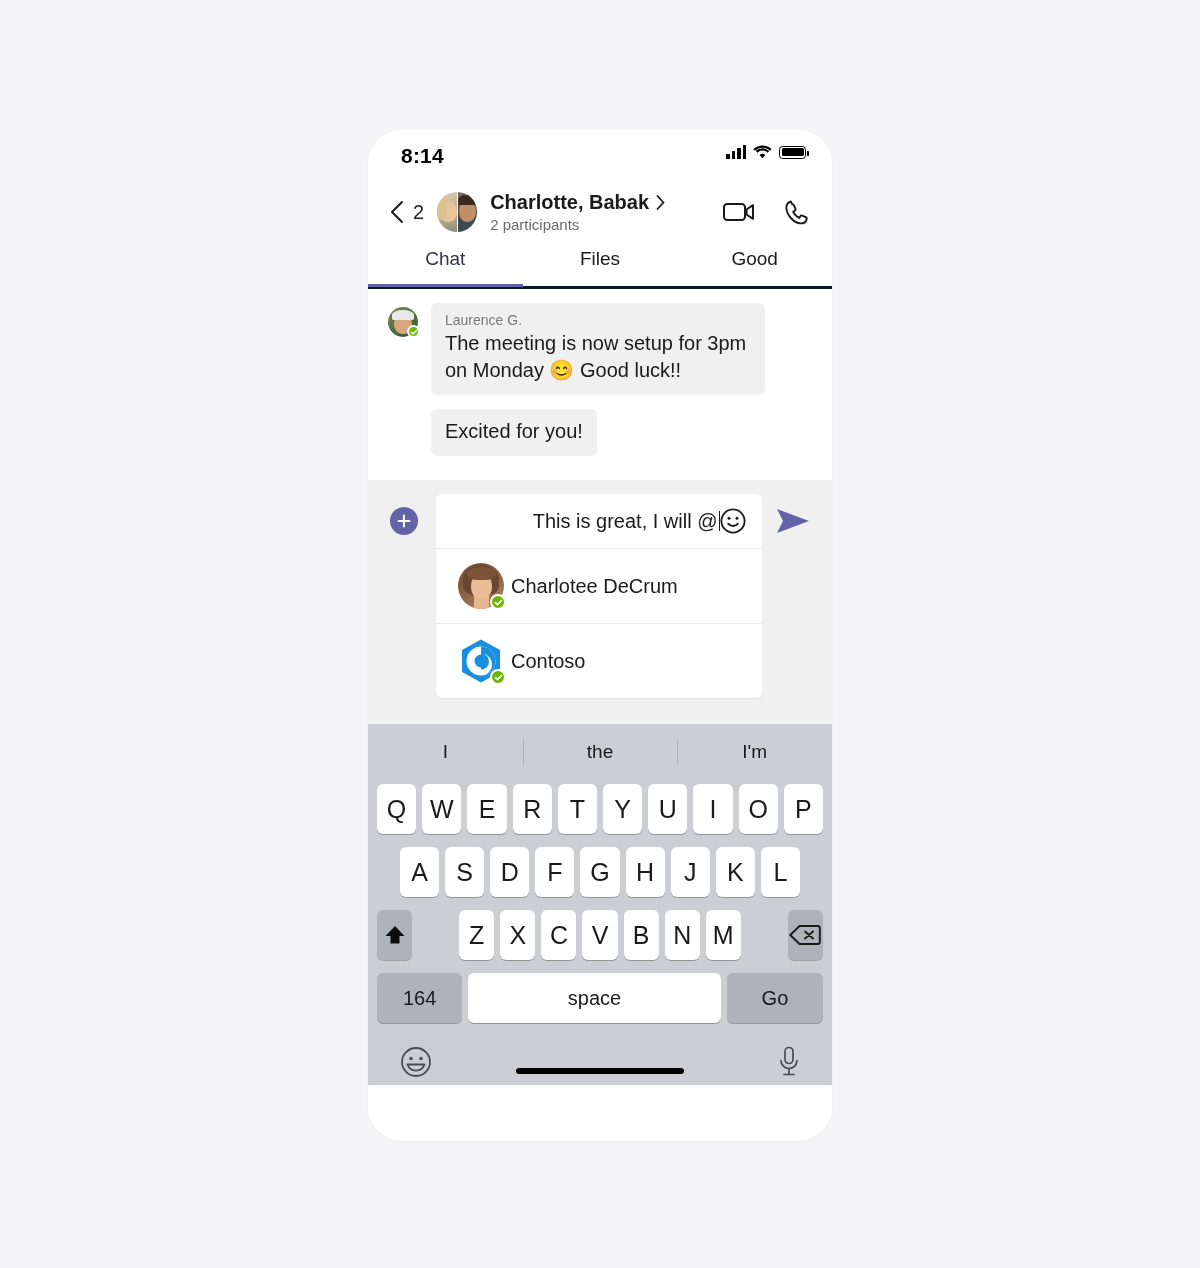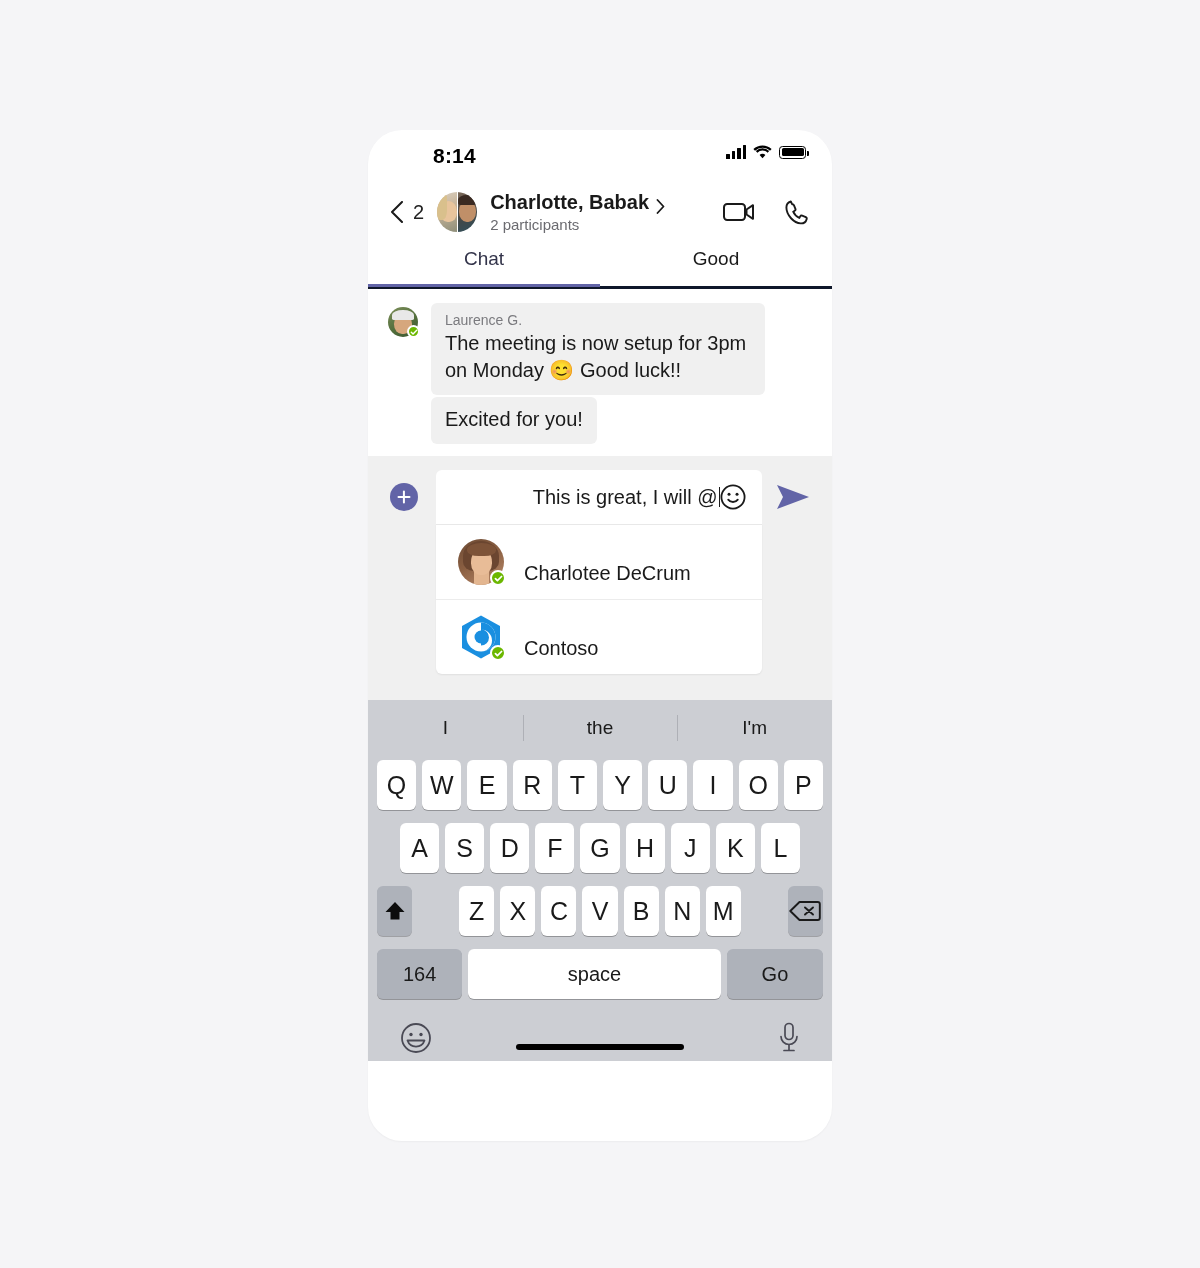--- a/index.html
+++ b/index.html
@@ -24,21 +24,20 @@
 
   
   .statusbar {
     height: 50px; position: relative;
     display: flex; align-items: center;
   }
   .status-time {
     position: absolute; left: 33px; top: 14px;
     font-size: 21px; font-weight: bold; color: #000;
     letter-spacing: .2px;
-    margin-left: 32px;
   }
   .status-icons {
     position: absolute; right: 26px; top: 15px;
     display: flex; align-items: center; gap: 7px;
   }
   .bars { display: flex; align-items: flex-end; gap: 2px; height: 14px; }
   .bars i { display:block; width: 3.5px; background: #000; border-radius: .5px; }
   .bars i:nth-child(1){height:5px}.bars i:nth-child(2){height:8px}
   .bars i:nth-child(3){height:11px}.bars i:nth-child(4){height:14px}
   .batt {
@@ -67,21 +66,21 @@
   .ga-right { background: linear-gradient(160deg,#7c6a5a 0%,#4a4540 45%,#2f4f5c 100%); border-left:1.5px solid #fff;}
   .ga-left::before{content:"";position:absolute;left:3px;top:9px;width:17px;height:21px;
     border-radius:50% 50% 45% 45%;background:#e8c49c;}
   .ga-left::after{content:"";position:absolute;left:-3px;top:2px;width:13px;height:26px;
     border-radius:60% 20% 40% 50%;background:#d9c08c;}
   .ga-right::before{content:"";position:absolute;left:1px;top:8px;width:17px;height:22px;
     border-radius:50% 50% 45% 45%;background:#c08f68;}
   .ga-right::after{content:"";position:absolute;left:0px;top:3px;width:18px;height:10px;
     border-radius:50% 50% 20% 20%;background:#3a2a22;}
   .title-block { margin-left: 13px; flex: 1 1 auto; min-width:0; }
-  .title-row { display: flex; align-items: flex-end; gap: 7px; }
+  .title-row { display: flex; align-items: center; gap: 7px; }
   .chat-title { font-size: 20px; font-weight: bold; color: #1a1a1a; white-space: nowrap; }
   .chev-right { width: 9px; height: 15px; }
   .chat-sub { font-size: 15px; color: #6b6b70; margin-top: 2px; }
   .header-actions { display: flex; align-items: center; gap: 30px; flex: 0 0 auto; }
 
   
   .tabs { display: flex; border-bottom: 3px solid #0f172a; }
   .tab {
     flex: 1 1 0; text-align: center; padding: 8px 0 16px;
     font-size: 19px; color: #1a1a1a; position: relative;
@@ -113,21 +112,21 @@
   .presence {
     position: absolute; right: -2px; bottom: -1px;
     width: 13px; height: 13px; border-radius: 50%;
     background: #6bb700; border: 2px solid #fff;
     display: flex; align-items: center; justify-content: center;
   }
   .presence svg { width: 8px; height: 8px; display:block; }
   .bubbles { margin-left: 13px; display: flex; flex-direction: column; align-items: flex-start; }
   .bubble {
     background: #f0f0f0; border-radius: 6px;
-    padding: 9px 14px 11px; max-width: 334px; margin-bottom: 2px;
+    padding: 9px 14px 11px; max-width: 334px; margin-bottom: 14px;
   }
   .msg-author { font-size: 14px; color: #7a7a7e; margin-bottom: 2px; }
   .msg-text { font-size: 20px; color: #1a1a1a; line-height: 27px; }
   .row-right { display: flex; justify-content: flex-end; padding: 10px 22px 0; }
   .bubble-out {
     background: #6264a7; color: #fff; border-radius: 6px;
     padding: 10px 16px 12px; font-size: 20px; line-height: 25px;
   }
 
   
@@ -153,21 +152,21 @@
   .caret { display:inline-block; width:1.5px; height:20px; background:#1a1a1a;
     vertical-align:-3px; margin-left:1px; }
   .emoji-btn { width: 26px; height: 26px; flex: 0 0 auto; }
   .send-btn { flex: 0 0 auto; margin-top: 12px; width: 34px; height: 30px; }
 
   .suggest {
     background: #fff; border-radius: 0 0 6px 6px; overflow: hidden;
     box-shadow: 0 1px 2px rgba(0,0,0,.07);
   }
   .suggest-item {
-    display: flex; align-items: flex-end; gap: 20px;
+    display: flex; align-items: center; gap: 7px;
     padding: 14px 22px; border-top: 1px solid #ececec;
   }
   .suggest-item:first-child { border-top: 1px solid #e8e8e8; }
   .sug-avatar { width: 46px; height: 46px; position: relative; flex: 0 0 auto; }
   .sug-photo {
     width: 46px; height: 46px; border-radius: 50%; overflow: hidden; position: relative;
     background: linear-gradient(150deg,#6d4b35 0%,#8a5f42 45%,#b98a6a 100%);
   }
   .sug-photo .face{position:absolute;left:13px;top:10px;width:21px;height:26px;
     border-radius:50% 50% 45% 45%;background:#e8bc97;}
@@ -280,20 +279,21 @@
           <path d="M23.5 8.5 30 4.2v13.6l-6.5-4.3Z" fill="none" stroke="#1a1a1a" stroke-width="2" stroke-linejoin="round"></path>
         </svg>
         <svg width="23" height="25" viewBox="0 0 23 25">
           <path d="M5.8 1.5C3.2 2.3 1.4 4.6 1.4 7.6c0 7.6 7.6 15.5 14.3 15.8 2.8.1 5.3-1.8 6-4.5.2-.8-.2-1.4-.9-1.7l-3.6-1.5c-.8-.3-1.6 0-2 .7l-.9 1.5c-2.6-1.1-5-3.6-6.1-6.2l1.5-.9c.7-.4 1-1.2.7-2L8.9 5.2c-.3-.8-1-1.1-1.8-1Z" fill="none" stroke="#1a1a1a" stroke-width="1.9" stroke-linejoin="round"></path>
         </svg>
       </div>
     </div>
 
     <div class="tabs">
       <div class="tab active"><span>Chat</span></div>
+      <div class="tab"><span>Files</span></div>
       <div class="tab"><span>Good</span></div>
     </div>
 
     <div class="messages">
       <div class="msg-row">
         <div class="avatar-sm">
           <div class="clip">
               <div class="face"></div>
               <div class="hair"></div>
             </div>

